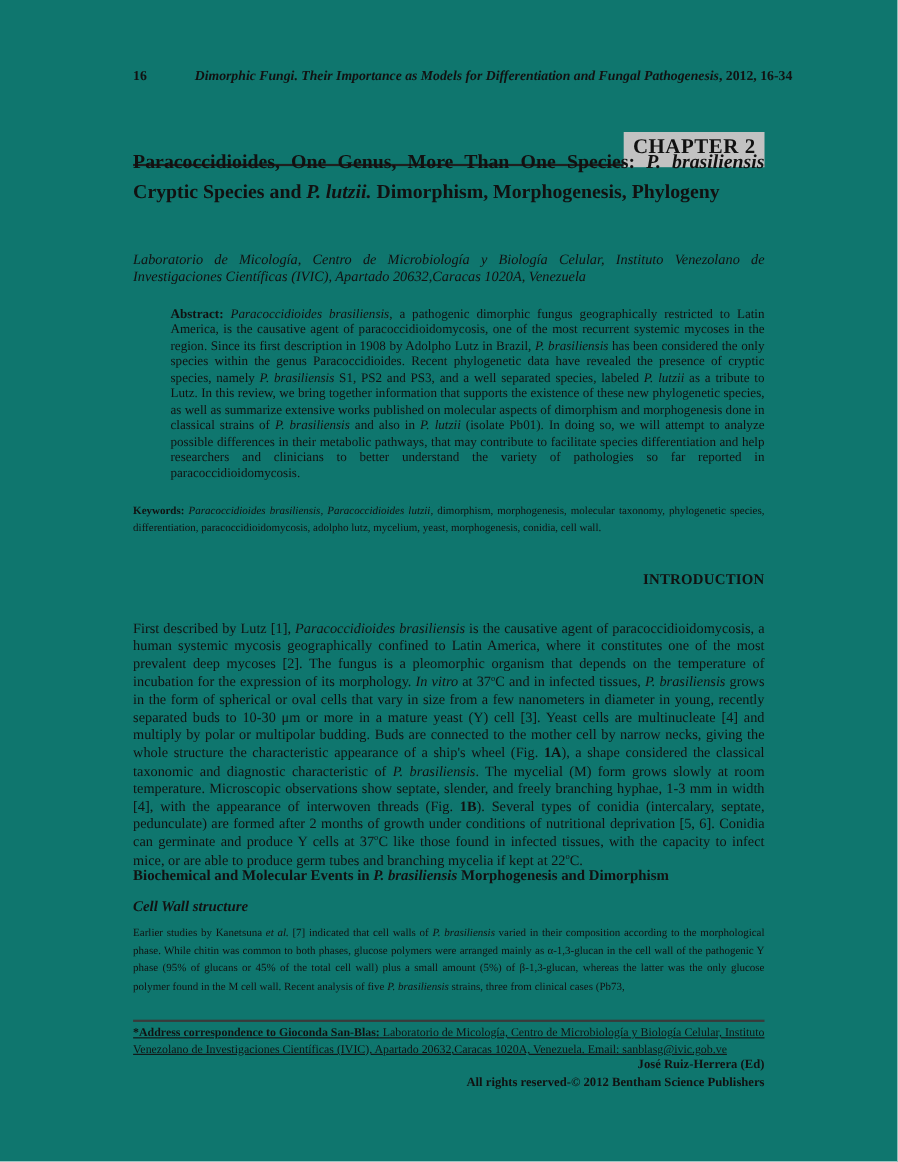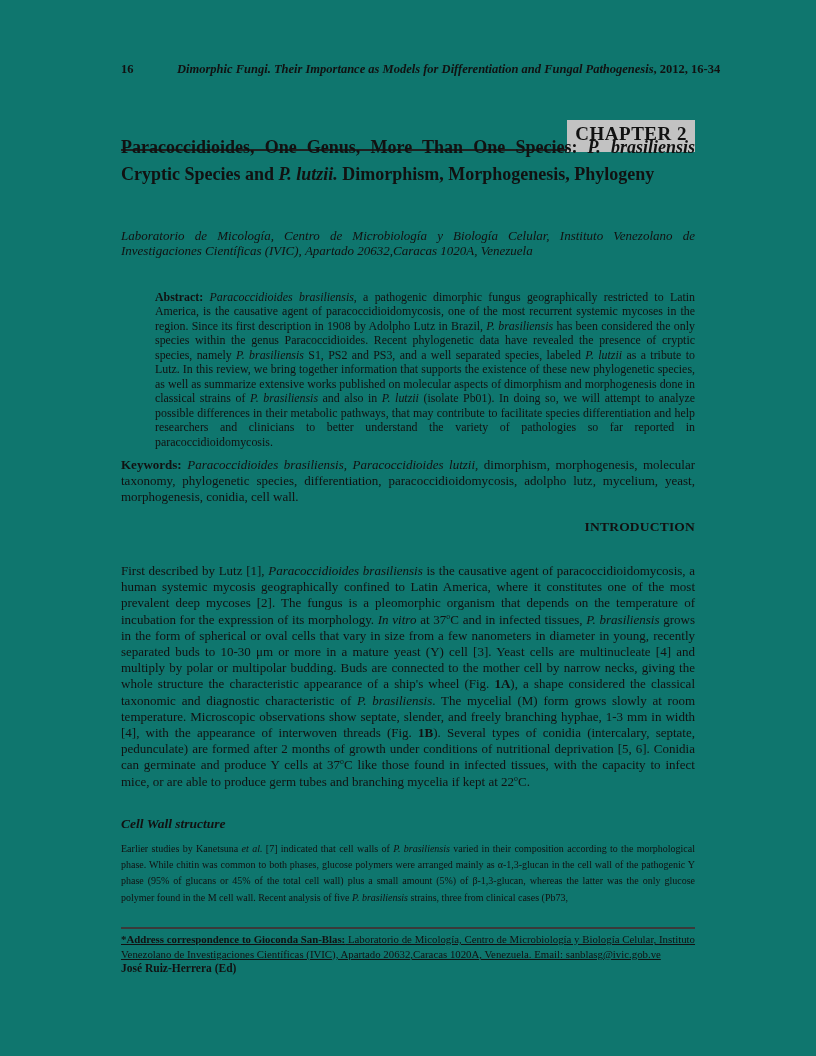--- a/index.html
+++ b/index.html
@@ -23,33 +23,33 @@
   
   .chapter-area{top:94px;height:34px;margin-top:26px;}
   .chapter-rule{position:absolute;left:0;right:0;top:29px;height:2px;background:#1f1f1f;}
   .chapter-badge{position:absolute;right:0;top:0;height:27px;padding:3px 8px 2px 8px;
     font-size:19px;font-weight:700;letter-spacing:0.5px;background:#c2c2c2;}
 
   .title{top:134px;font-size:18px;line-height:27px;text-align:justify;}
   .authors{top:194px;font-size:14.5px;}
   .affiliation{top:228px;font-size:13px;line-height:15px;text-align:justify;}
 
-  .abstract{top:290px;left:155px;width:540px;font-size:11.9px;line-height:14.45px;text-align:justify;}
-  .keywords{top:457px;font-size:13px;line-height:16px;text-align:justify;}
+  .abstract{top:278px;left:155px;width:540px;font-size:11.9px;line-height:14.45px;text-align:justify;}
+  .keywords{top:457px;font-size:10px;line-height:16px;text-align:justify;}
 
   .intro-heading{top:519px;font-size:13.5px;font-weight:700;letter-spacing:0.2px;text-align:right;}
   .intro-para{top:551px;font-size:13px;line-height:16.2px;text-align:justify;margin-top:12px;}
 
   .section-heading{top:788px;font-size:13.5px;}
   .subsection-heading{top:816px;font-size:13.5px;}
   .cellwall-para{top:841px;font-size:10px;line-height:16.2px;text-align:justify;}
 
   .footnote-rule{top:927px;height:2px;background:#3a3a3a;}
   .footnote{top:932px;font-size:10.8px;line-height:15px;text-align:justify;text-decoration:underline;}
-  .publisher{top:961px;text-align:left;font-size:11.5px;line-height:15.5px;font-weight:700;}
+  .publisher{top:961px;text-align:right;font-size:11.5px;line-height:15.5px;font-weight:700;}
 </style>
 </head>
 <body>
 
 <div class="page">
 
   <div class="blk header">
     <span class="pageno">16</span>
     <span class="running"><span class="sg-bi">Dimorphic Fungi. Their Importance as Models for Differentiation and Fungal Pathogenesis</span><span class="sg-b">, 2012, 16-34</span></span>
   </div>
@@ -65,26 +65,28 @@
   <div class="blk affiliation"><span class="sg-i">Laboratorio de Micología, Centro de Microbiología y Biología Celular, Instituto Venezolano de Investigaciones Científicas (IVIC), Apartado 20632,Caracas 1020A, Venezuela</span></div>
 
   <div class="blk abstract"><span class="sg-b">Abstract: </span><span class="sg-i">Paracoccidioides brasiliensis</span><span class="sg-r">, a pathogenic dimorphic fungus geographically restricted to Latin America, is the causative agent of paracoccidioidomycosis, one of the most recurrent systemic mycoses in the region. Since its first description in 1908 by Adolpho Lutz in Brazil, </span><span class="sg-i">P. brasiliensis</span><span class="sg-r"> has been considered the only species within the genus Paracoccidioides. Recent phylogenetic data have revealed the presence of cryptic species, namely </span><span class="sg-i">P. brasiliensis</span><span class="sg-r"> S1, PS2 and PS3, and a well separated species, labeled </span><span class="sg-i">P. lutzii</span><span class="sg-r"> as a tribute to Lutz. In this review, we bring together information that supports the existence of these new phylogenetic species, as well as summarize extensive works published on molecular aspects of dimorphism and morphogenesis done in classical strains of </span><span class="sg-i">P. brasiliensis</span><span class="sg-r"> and also in </span><span class="sg-i">P. lutzii</span><span class="sg-r"> (isolate Pb01). In doing so, we will attempt to analyze possible differences in their metabolic pathways, that may contribute to facilitate species differentiation and help researchers and clinicians to better understand the variety of pathologies so far reported in paracoccidioidomycosis.</span></div>
 
   <div class="blk keywords"><span class="sg-b">Keywords: </span><span class="sg-i">Paracoccidioides brasiliensis, Paracoccidioides lutzii,</span><span class="sg-r"> dimorphism, morphogenesis, molecular taxonomy, phylogenetic species, differentiation, paracoccidioidomycosis, adolpho lutz, mycelium, yeast, morphogenesis, conidia, cell wall.</span></div>
 
   <div class="blk intro-heading">INTRODUCTION</div>
 
   <div class="blk intro-para"><span class="sg-r">First described by Lutz [1], </span><span class="sg-i">Paracoccidioides brasiliensis</span><span class="sg-r"> is the causative agent of paracoccidioidomycosis, a human systemic mycosis geographically confined to Latin America, where it constitutes one of the most prevalent deep mycoses [2]. The fungus is a pleomorphic organism that depends on the temperature of incubation for the expression of its morphology. </span><span class="sg-i">In vitro</span><span class="sg-r"> at 37</span><sup class="sg-sup">o</sup><span class="sg-r">C and in infected tissues, </span><span class="sg-i">P. brasiliensis</span><span class="sg-r"> grows in the form of spherical or oval cells that vary in size from a few nanometers in diameter in young, recently separated buds to 10-30 μm or more in a mature yeast (Y) cell [3]. Yeast cells are multinucleate [4] and multiply by polar or multipolar budding. Buds are connected to the mother cell by narrow necks, giving the whole structure the characteristic appearance of a ship's wheel (Fig. </span><span class="sg-b">1A</span><span class="sg-r">), a shape considered the classical taxonomic and diagnostic characteristic of </span><span class="sg-i">P. brasiliensis</span><span class="sg-r">. The mycelial (M) form grows slowly at room temperature. Microscopic observations show septate, slender, and freely branching hyphae, 1-3 mm in width [4], with the appearance of interwoven threads (Fig. </span><span class="sg-b">1B</span><span class="sg-r">). Several types of conidia (intercalary, septate, pedunculate) are formed after 2 months of growth under conditions of nutritional deprivation [5, 6]. Conidia can germinate and produce Y cells at 37</span><sup class="sg-sup">o</sup><span class="sg-r">C like those found in infected tissues, with the capacity to infect mice, or are able to produce germ tubes and branching mycelia if kept at 22</span><sup class="sg-sup">o</sup><span class="sg-r">C.</span></div>
 
+  <div class="blk section-heading"><span class="sg-b">Biochemical and Molecular Events in </span><span class="sg-bi">P. brasiliensis</span><span class="sg-b"> Morphogenesis and Dimorphism</span></div>
 
   <div class="blk subsection-heading"><span class="sg-bi">Cell Wall structure</span></div>
 
   <div class="blk cellwall-para"><span class="sg-r">Earlier studies by Kanetsuna </span><span class="sg-i">et al.</span><span class="sg-r"> [7] indicated that cell walls of </span><span class="sg-i">P. brasiliensis</span><span class="sg-r"> varied in their composition according to the morphological phase. While chitin was common to both phases, glucose polymers were arranged mainly as α-1,3-glucan in the cell wall of the pathogenic Y phase (95% of glucans or 45% of the total cell wall) plus a small amount (5%) of β-1,3-glucan, whereas the latter was the only glucose polymer found in the M cell wall. Recent analysis of five </span><span class="sg-i">P. brasiliensis</span><span class="sg-r"> strains, three from clinical cases (Pb73,</span></div>
 
   <div class="blk footnote-rule"></div>
 
   <div class="blk footnote"><span class="sg-b">*Address correspondence to Gioconda San-Blas:</span><span class="sg-r"> Laboratorio de Micología, Centro de Microbiología y Biología Celular, Instituto Venezolano de Investigaciones Científicas (IVIC), Apartado 20632,Caracas 1020A, Venezuela. Email: sanblasg@ivic.gob.ve</span></div>
 
   <div class="blk publisher">
     <div>José Ruiz-Herrera (Ed)</div>
+    <div>All rights reserved-© 2012 Bentham Science Publishers</div>
   </div>
 
 </div>
 
 </body></html>

